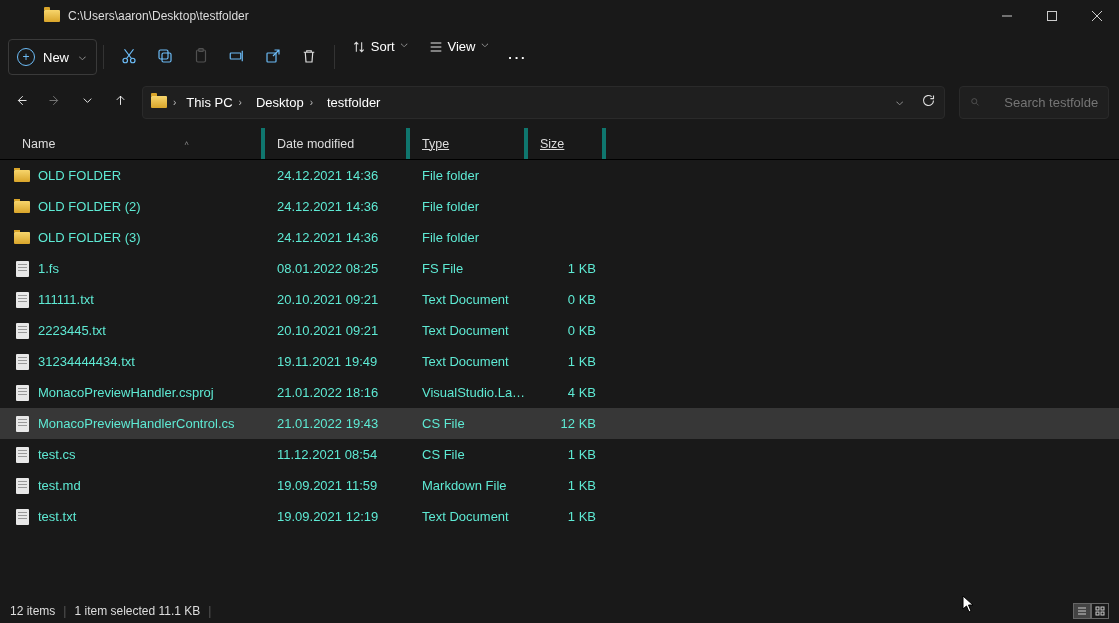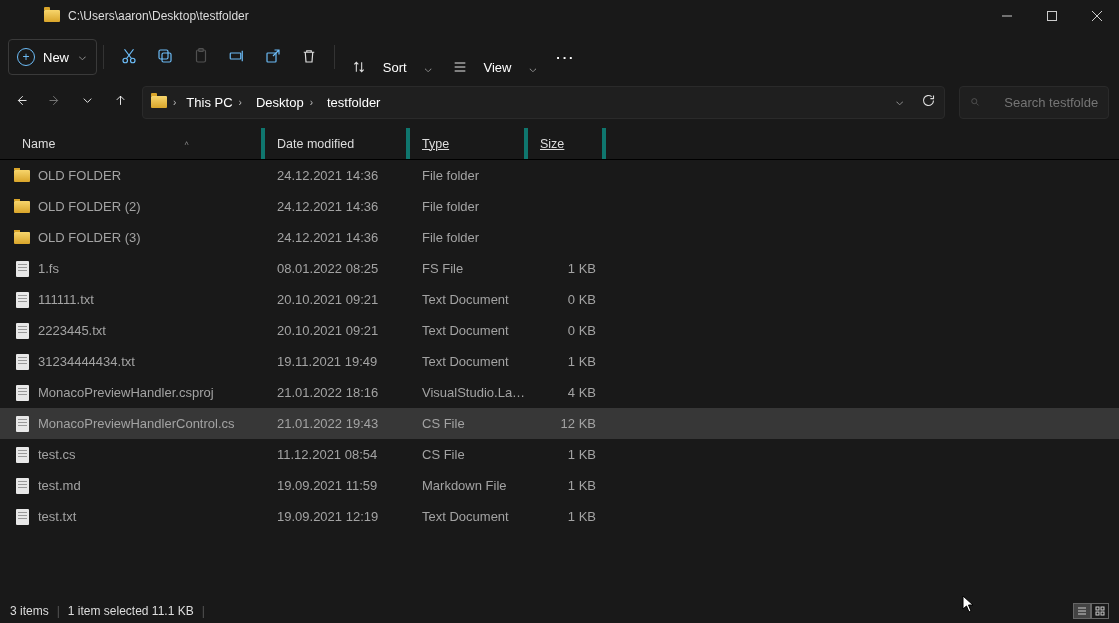--- a/index.html
+++ b/index.html
@@ -13,21 +13,21 @@
   .win-btn svg { width:10px; height:10px; stroke:#ccc; stroke-width:1; fill:none; }
 
   .toolbar { height:50px; display:flex; align-items:center; padding:0 8px; gap:0; }
   .tb-btn { height:36px; display:flex; align-items:center; justify-content:center; padding:0 10px; border-radius:4px; color:#fff; font-size:13px; gap:8px; }
   .tb-divider { width:1px; height:24px; background:#333; margin:0 6px; }
   .new-btn { background:transparent; border:1px solid #3a3a3a; border-radius:4px; padding:0 10px 0 8px; }
   .plus-circ { width:18px; height:18px; border-radius:50%; border:1px solid #6cbcf7; display:flex; align-items:center; justify-content:center; color:#6cbcf7; font-size:12px; line-height:1; }
   .chev { font-size:9px; color:#bbb; margin-left:2px; }
   .tb-ico svg { width:18px; height:18px; }
   .tb-group { display:flex; align-items:center; gap:18px; padding:0 10px; }
-  .sortview { display:flex; align-items:flex-end; gap:16px; }
+  .sortview { display:flex; align-items:flex-start; gap:4px; }
   .ellipsis { letter-spacing:2px; font-weight:bold; }
 
   .navrow { height:46px; display:flex; align-items:center; gap:14px; padding:0 10px 6px 10px; }
   .nav-arrows { display:flex; align-items:center; gap:18px; padding-left:4px;}
   .nav-arrows svg { width:15px; height:15px; stroke:#fff; fill:none; stroke-width:1.4; }
   .addrbar { flex:1; height:33px; background:#1f1f1f; border:1px solid #2a2a2a; border-radius:4px; display:flex; align-items:center; padding:0 8px; gap:6px; }
   .addrbar .folder-ico { width:16px; height:12px; background:linear-gradient(#f7d56c,#d9a52a); border-radius:1px; position:relative; }
   .addrbar .folder-ico::before { content:""; position:absolute; top:-3px; left:0; width:6px; height:3px; background:#d9a52a; border-radius:1px 1px 0 0; }
   .crumb { display:flex; align-items:center; gap:6px; font-size:13px; padding:2px 4px;}
   .crumb-sep { font-size:10px; color:#bbb; }
@@ -38,21 +38,21 @@
 
   .columns { display:flex; align-items:center; height:32px; border-bottom:1px solid #000; padding-left:10px; font-size:12.5px; color:#ddd; }
   .col { padding:0 12px; border-right:4px solid #0f766e; height:100%; display:flex; align-items:center; }
   .col-name { width:255px; }
   .col-date { width:145px; }
   .col-type { width:118px;text-decoration:underline; }
   .col-size { width:78px; justify-content:flex-start;text-decoration:underline; }
   .sort-ind { margin-left:auto; font-size:8px; color:#888; transform:translateX(-60px);}
 
   .filelist { }
-  .row { display:flex; align-items:center; height:31px; padding-left:10px; font-size:13px; color:#a3a3a3; }
+  .row { display:flex; align-items:center; height:31px; padding-left:10px; font-size:13px; color:#5eead4; }
   .row.selected { background:#373737; }
   .c-name { width:255px; display:flex; align-items:center; gap:8px; padding-left:4px; overflow:hidden; white-space:nowrap; }
   .c-date { width:145px; padding-left:12px; }
   .c-type { width:118px; padding-left:12px; overflow:hidden; white-space:nowrap; text-overflow:ellipsis; }
   .c-size { width:78px; text-align:right; padding-right:10px; }
   .fico { width:16px; height:16px; flex-shrink:0; display:flex; align-items:center; justify-content:center; }
   .i-folder { width:16px; height:12px; background:linear-gradient(#f7d56c,#d9a52a); border-radius:1px; position:relative;}
   .i-folder::before { content:""; position:absolute; top:-3px; left:0; width:6px; height:3px; background:#d9a52a; border-radius:1px 1px 0 0;}
   .i-file { width:13px; height:16px; background:#e8e8e8; border-radius:1px; position:relative; }
   .i-file::before { content:""; position:absolute; top:3px; left:2px; right:2px; height:1px; background:#999; box-shadow:0 3px 0 #999, 0 6px 0 #999; }
@@ -337,21 +337,21 @@
         </span>
         <span>test.txt</span>
       </div>
       <div class="c-date">19.09.2021 12:19</div>
       <div class="c-type">Text Document</div>
       <div class="c-size">1 KB</div>
     </div>
   </div>
 
 <div class="statusbar">
-  <span>3 items</span>
+  <span>12 items</span>
   <span class="sep">|</span>
   <span>1 item selected  11.1 KB</span>
   <span class="sep">|</span>
   <div class="viewswitch">
     <div class="vs-btn active">
         <svg viewBox="0 0 10 10">
           <line x1="1" y1="2" x2="9" y2="2"></line>
           <line x1="1" y1="5" x2="9" y2="5"></line>
           <line x1="1" y1="8" x2="9" y2="8"></line>
         </svg>

